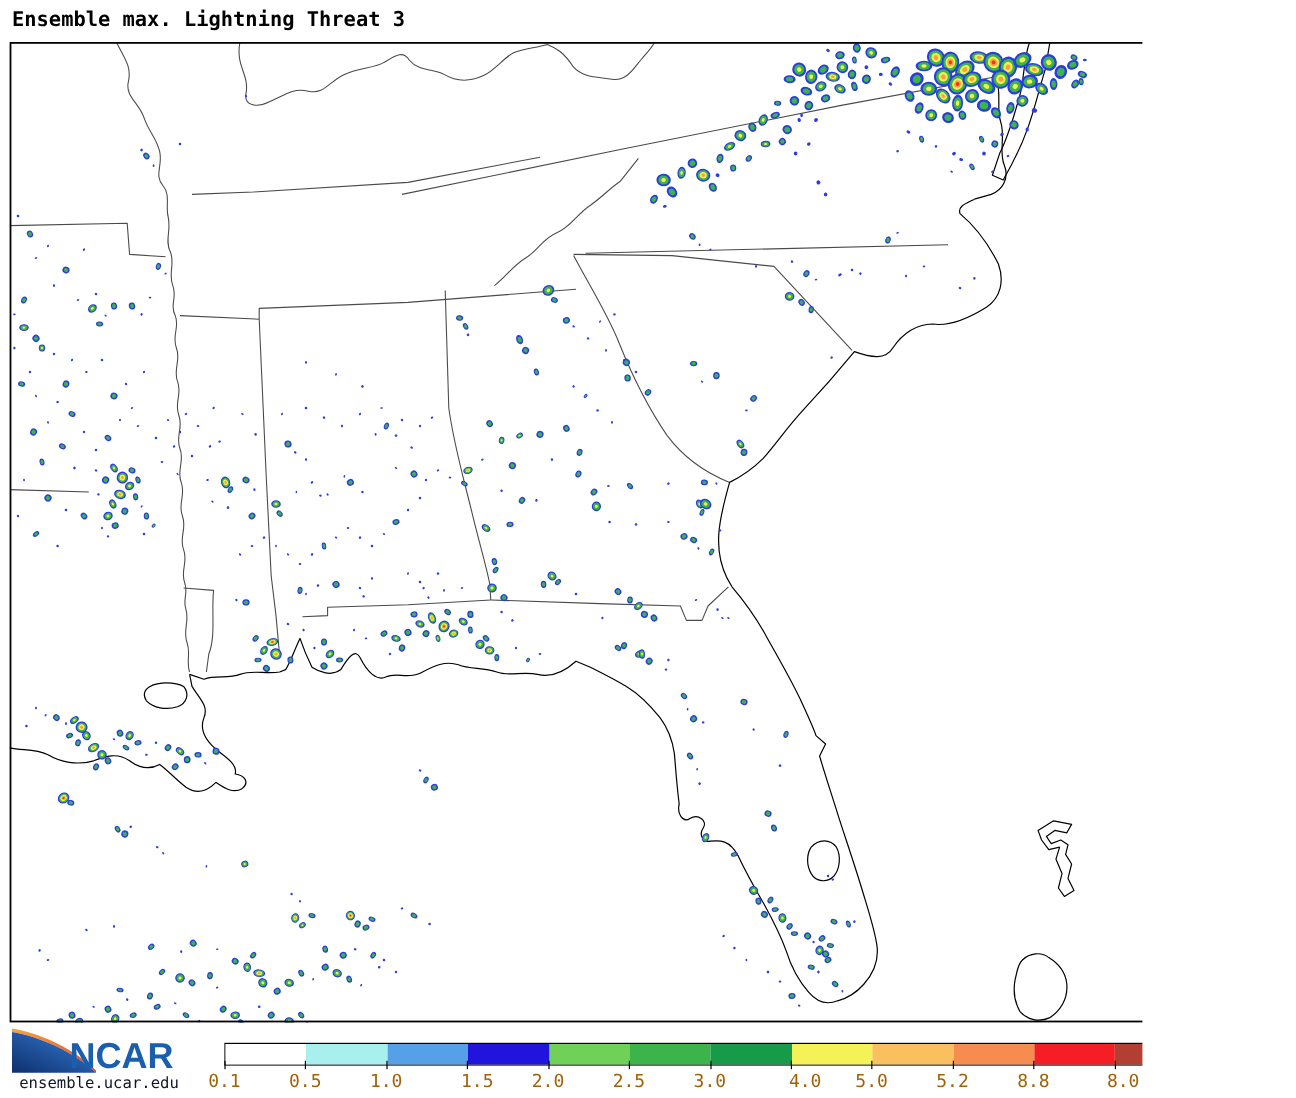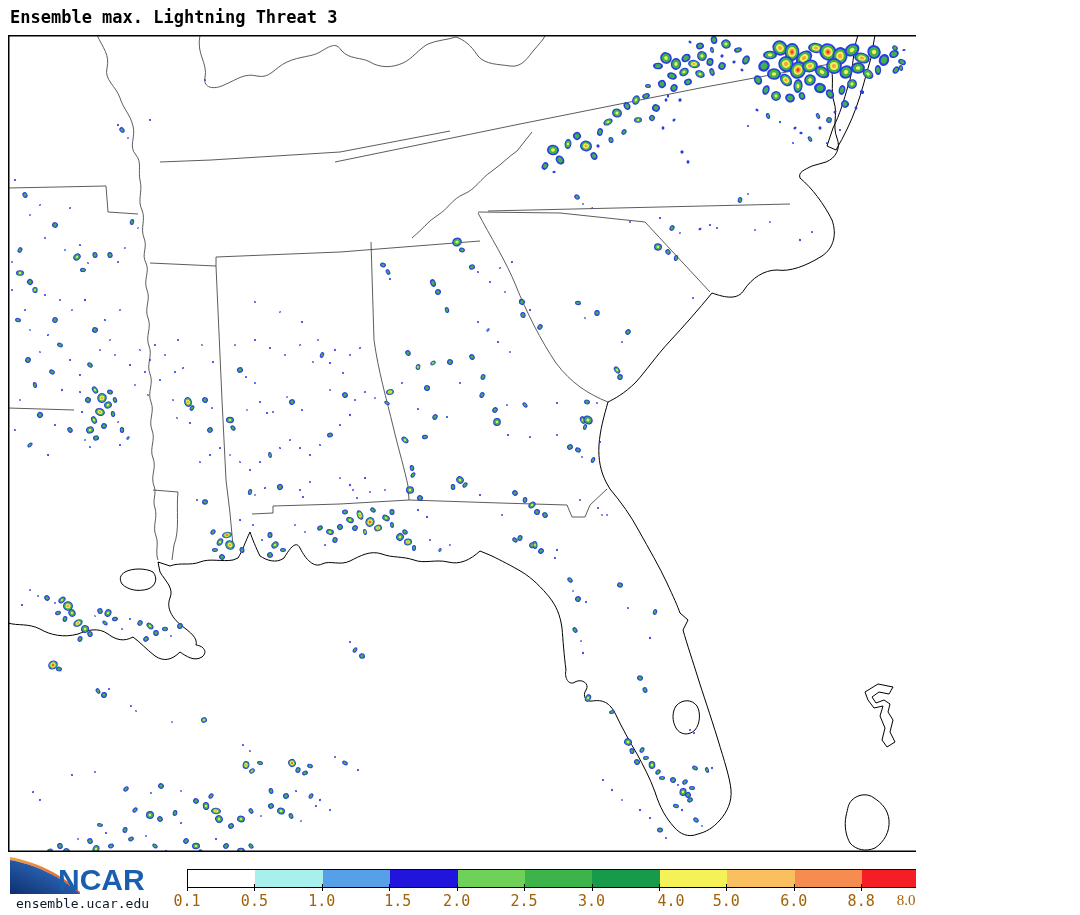--- a/index.html
+++ b/index.html
@@ -1,17 +1,17 @@
 <!DOCTYPE html>
 <html><head>
 <meta charset="utf-8">
 <style>
   html,body{margin:0;padding:0;background:#ffffff;}
   #page{position:relative;width:916px;height:915px;background:#fff;overflow:hidden;
-        font-family:"DejaVu Sans Mono","Liberation Mono",monospace;}
+        font-family:"DejaVu Sans Mono","Liberation Mono",monospace;padding-left:36px;}
   .title{position:absolute;left:10px;top:7px;font-size:17px;font-weight:bold;color:#000;letter-spacing:0px;}
   .meta{position:absolute;right:8px;top:2px;text-align:right;font-size:13px;line-height:16px;color:#000;white-space:pre;}
   #map{position:absolute;left:0px;top:0px;width:1080px;height:915px;}
   #logo{position:absolute;left:6px;top:853px;width:170px;height:44px;}
   .site{position:absolute;left:16px;top:896px;font-size:13px;color:#0f172a;}
   #cbarwrap{position:absolute;left:187px;top:869px;width:878px;height:42px;}
   #cbar{position:absolute;left:0;top:0;height:17px;width:878px;display:flex;border:1px solid #000;box-sizing:content-box;}
   #cbar .seg{height:100%;flex:none;}
   .tick{position:absolute;top:15px;width:1px;height:7px;background:#000;}
   .cblabel{position:absolute;top:23px;width:44px;margin-left:-22px;text-align:center;font-size:15px;color:#a16207;}
@@ -2332,20 +2332,20 @@
     <div id="cblabels">
         <div class="cblabel" style="left: 0px;">0.1</div>
         <div class="cblabel" style="left: 67.4167px;">0.5</div>
         <div class="cblabel" style="left: 134.833px;">1.0</div>
         <div class="cblabel" style="left: 202.25px; text-align: right;">1.5</div>
         <div class="cblabel" style="left: 269.667px;">2.0</div>
         <div class="cblabel" style="left: 337.083px;">2.5</div>
         <div class="cblabel" style="left: 404.5px;">3.0</div>
         <div class="cblabel" style="left: 484px;">4.0</div>
         <div class="cblabel" style="left: 539.333px; text-align: center;">5.0</div>
-        <div class="cblabel" style="left: 606.75px;">6.0</div>
+        <div class="cblabel" style="left: 606.75px;">5.2</div>
         <div class="cblabel" style="left: 674.167px;">8.8</div>
-        <div class="cblabel" style="left: 719px; font-family: Liberation Serif, serif;">8.0</div>
+        <div class="cblabel" style="left: 749px;">8.0</div>
         <div class="cblabel" style="left: 809px; text-decoration: underline;">10.0</div>
       </div>
   </div>
 
 </div>
 
 </body></html>

